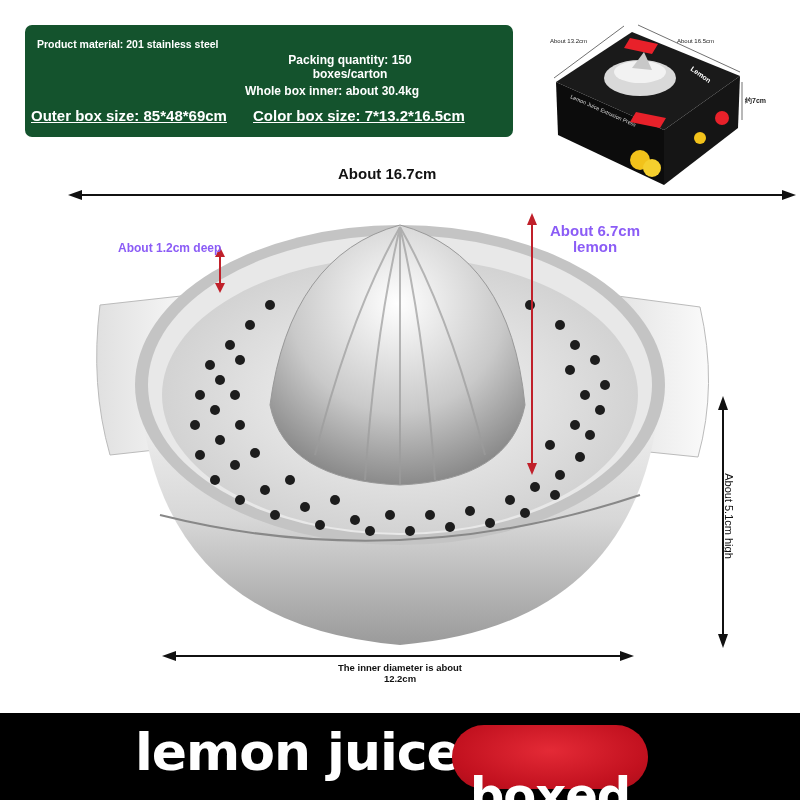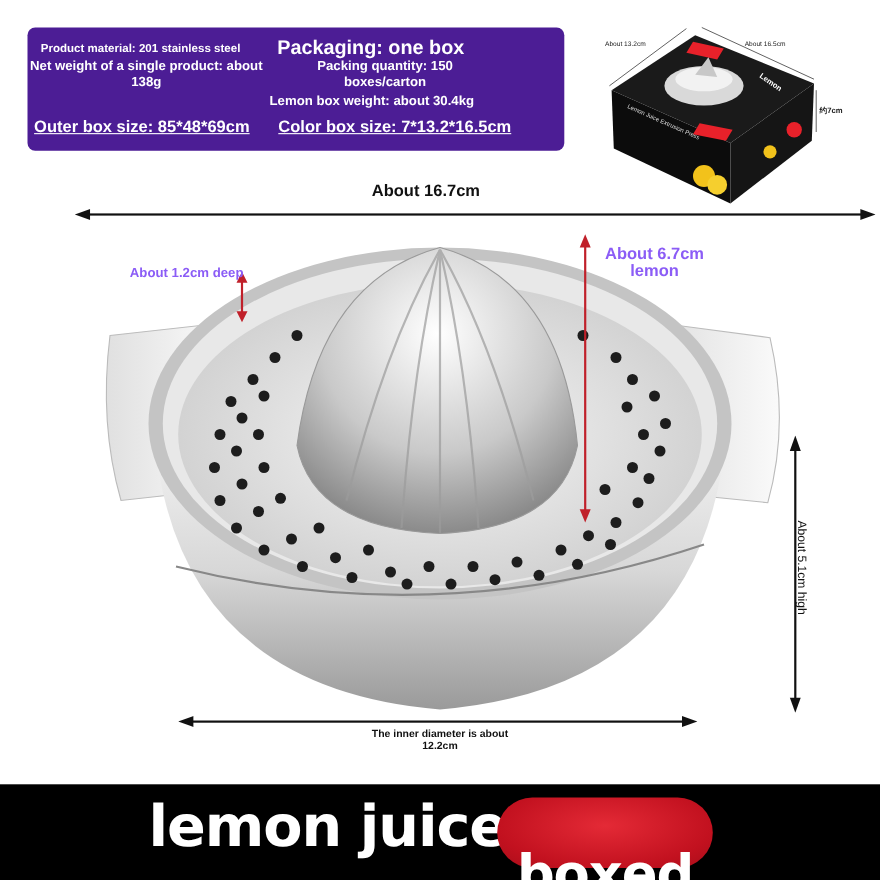--- a/index.html
+++ b/index.html
@@ -1,17 +1,17 @@
 <!DOCTYPE html>
 <html><head>
 <meta charset="utf-8">
 <style>
   html,body{margin:0;padding:0;}
   body{width:800px;height:800px;background:#fff;position:relative;overflow:hidden;font-family:"Liberation Sans","DejaVu Sans",sans-serif;}
-  .spec-panel{position:absolute;left:25px;top:25px;width:488px;height:112px;background:#4c1d95;border-radius:7px;color:#fff;}
+  .spec-panel{position:absolute;left:25px;top:25px;width:488px;height:112px;background:#14532d;border-radius:7px;color:#fff;}
   .spec{position:absolute;font-weight:bold;white-space:nowrap;text-align:center;line-height:1.15;}
   .s-sm{font-size:10.5px;}
   .s-md{font-size:12px;}
   .s-lg{font-size:15px;text-decoration:underline;}
   .s-xl{font-size:18px;}
   .box-img{position:absolute;left:540px;top:20px;width:255px;height:180px;}
   .small-lbl{position:absolute;font-size:6px;color:#222;white-space:nowrap;}
   .arrow-h{position:absolute;height:2px;background:#111;}
   .arrow-v{position:absolute;width:2px;background:#111;}
   .dim-text{position:absolute;font-weight:bold;color:#111;white-space:nowrap;}
@@ -20,30 +20,25 @@
   .bottom-bar{position:absolute;left:0;top:713px;width:800px;height:87px;background:#000;}
   .title-main{position:absolute;left:135px;top:722px;font-size:52px;color:#fff;font-weight:bold;font-family:"DejaVu Sans",sans-serif;letter-spacing:-1px;}
   .pill{position:absolute;left:452px;top:725px;width:196px;height:64px;border-radius:32px;background:radial-gradient(ellipse at 50% 40%,#e42a36 0%,#c2111f 70%,#a80d19 100%);}
   .pill-text{position:absolute;left:0;top:0;width:100%;height:100%;text-align:center;line-height:60px;font-size:48px;color:#fff;font-weight:bold;font-family:"DejaVu Sans",sans-serif;letter-spacing:-1px;margin-top:40px;}
 </style>
 </head>
 <body>
 
 <div class="spec-panel">
   <div class="spec s-sm" style="left:12px;top:13px;">Product material: 201 stainless steel</div>
-  <div class="spec s-xl" style="left:227px;top:8px;">Packaging: one box</div>
-  <div class="spec s-md" style="left:-2px;top:29px;width:220px;">
-    <div>Net weight of a single product: about</div>
-    <div>138g</div>
-  </div>
   <div class="spec s-md" style="left:230px;top:29px;width:190px;">
     <div>Packing quantity: 150</div>
     <div>boxes/carton</div>
   </div>
-  <div class="spec s-md" style="left:220px;top:60px;">Lemon box weight: about 30.4kg</div>
+  <div class="spec s-md" style="left:220px;top:60px;">Whole box inner: about 30.4kg</div>
   <div class="spec s-lg" style="left:6px;top:82px;">Outer box size: 85*48*69cm</div>
   <div class="spec s-lg" style="left:228px;top:82px;">Color box size: 7*13.2*16.5cm</div>
 </div>
 
 <div class="box-img">
   <svg width="255" height="180" viewBox="0 0 255 180">
 
     <line x1="14" y1="58" x2="84" y2="6" stroke="#333" stroke-width="0.7"></line>
     <line x1="98" y1="5" x2="200" y2="52" stroke="#333" stroke-width="0.7"></line>
     <line x1="202" y1="62" x2="202" y2="100" stroke="#333" stroke-width="0.7"></line>

